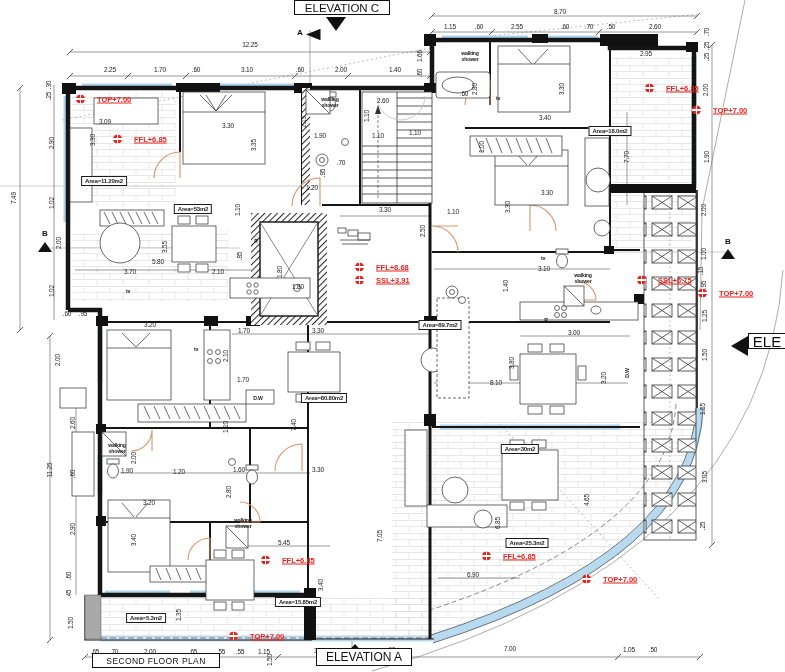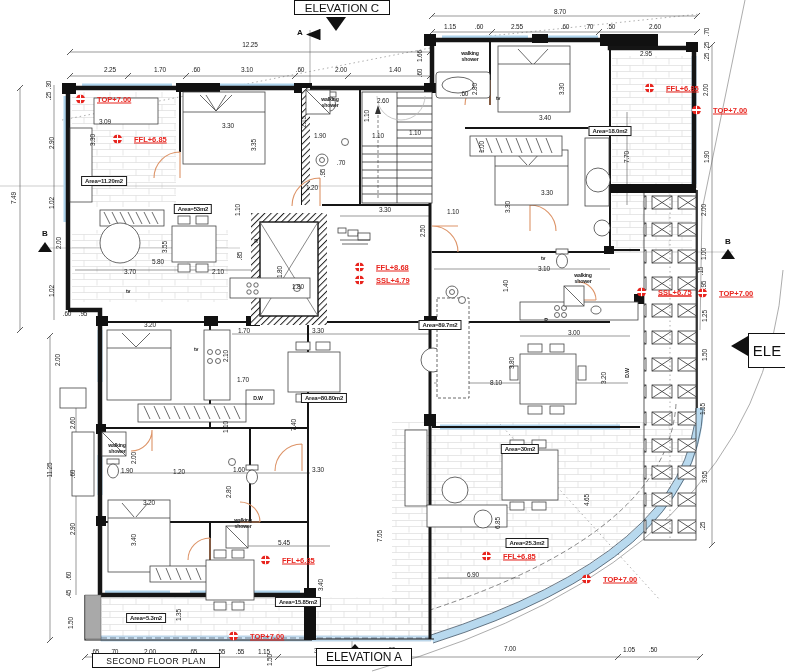--- a/index.html
+++ b/index.html
@@ -16,21 +16,21 @@
        color:#e8251f;font-size:7.5px;font-weight:700;white-space:nowrap}
   .red b{font-weight:700;text-decoration:underline}
   .dot{width:9px;height:9px;border-radius:50%;flex:none;
        background:linear-gradient(0deg,transparent 42%,#fff 42%,#fff 58%,transparent 58%),
                   linear-gradient(90deg,transparent 42%,#fff 42%,#fff 58%,transparent 58%),#e8251f}
   .box{position:absolute;border:1.2px solid #111;background:#fff;display:flex;align-items:center;
        justify-content:center;color:#111;box-sizing:border-box;white-space:nowrap}
   .elevc{left:294px;top:0;width:96px;height:15px;font-size:11.5px}
   .eleva{left:316px;top:648px;width:96px;height:18px;font-size:12px}
   .planname{left:92px;top:653px;width:128px;height:15px;font-size:8.5px;letter-spacing:.4px}
-  .eler{left:748px;top:333px;width:37px;height:35px;font-size:15px;border-right:none}
+  .eler{left:748px;top:333px;width:37px;height:16px;font-size:15px;border-right:none}
   .secletter{position:absolute;font-size:8px;font-weight:700;color:#111}
 </style>
 </head>
 <body>
 
 <div id="plan">
 
 <svg width="785" height="672" viewBox="0 0 785 672">
   <defs>
     <pattern id="h" width="4.5" height="4.5" patternUnits="userSpaceOnUse" patternTransform="rotate(45)">
@@ -491,23 +491,23 @@
       <span class="red" style="left: 692px; top: 110px;">
         <i class="dot"></i>
         <b>TOP+7.00</b>
       </span>
       <span class="red" style="left: 355px; top: 267px;">
         <i class="dot"></i>
         <b>FFL+8.68</b>
       </span>
       <span class="red" style="left: 355px; top: 280px;">
         <i class="dot"></i>
-        <b>SSL+4.79</b>
-      </span>
-      <span class="red" style="left: 637px; top: 292px; text-decoration: underline;">
+        <b>SSL+3.91</b>
+      </span>
+      <span class="red" style="left: 637px; top: 280px;">
         <i class="dot"></i>
         <b>SSL+6.75</b>
       </span>
       <span class="red" style="left: 698px; top: 293px;">
         <i class="dot"></i>
         <b>TOP+7.00</b>
       </span>
       <span class="red" style="left: 261px; top: 560px;">
         <i class="dot"></i>
         <b>FFL+6.85</b>

